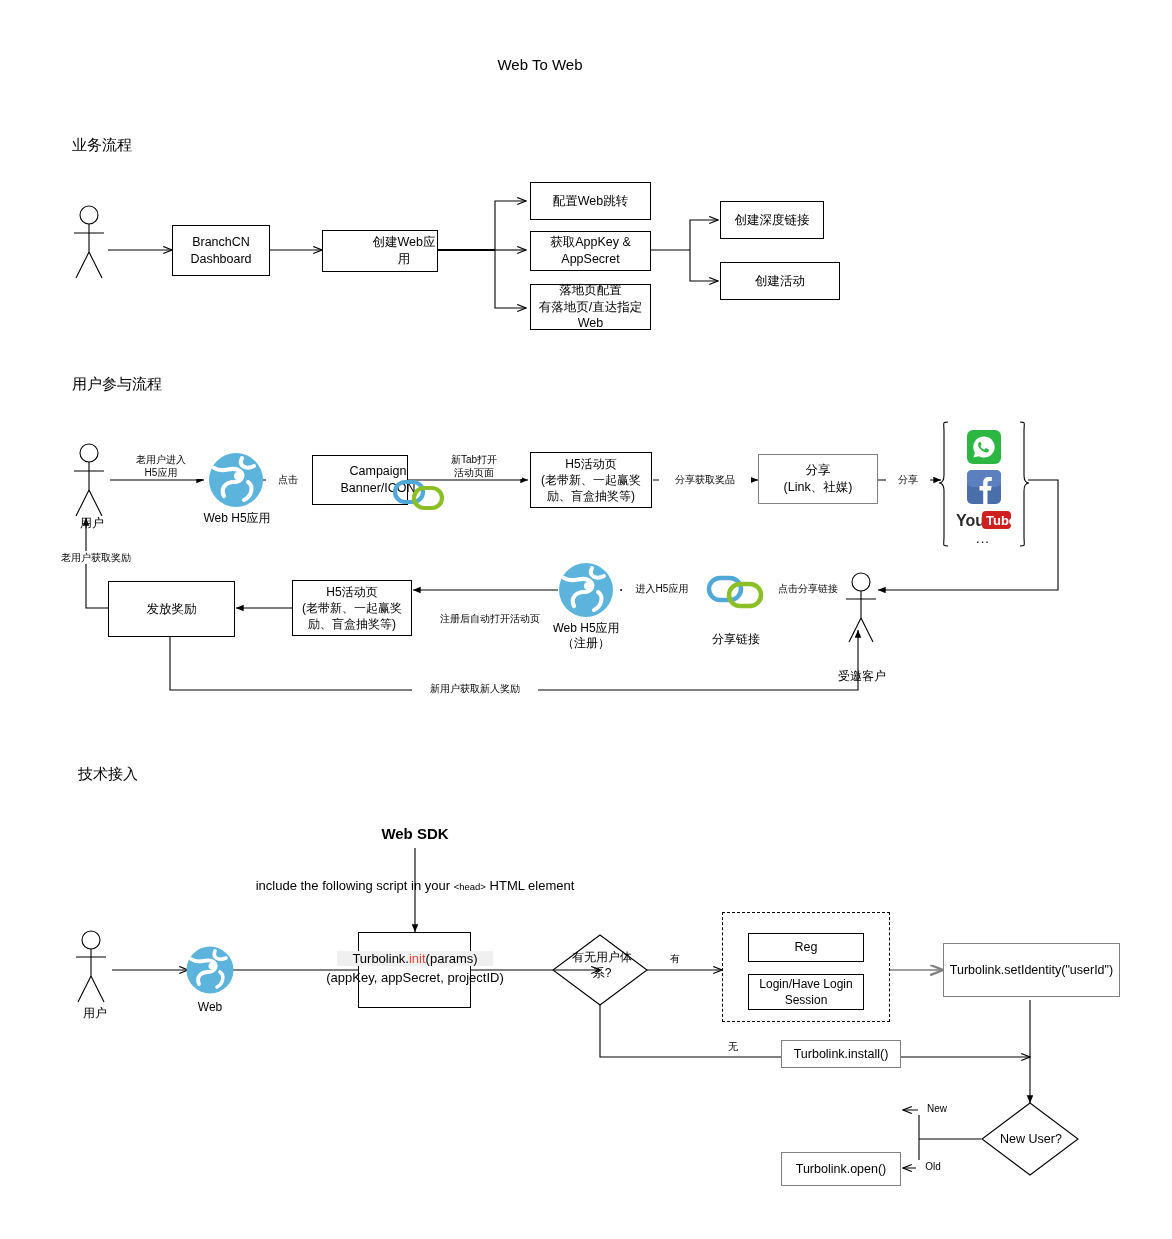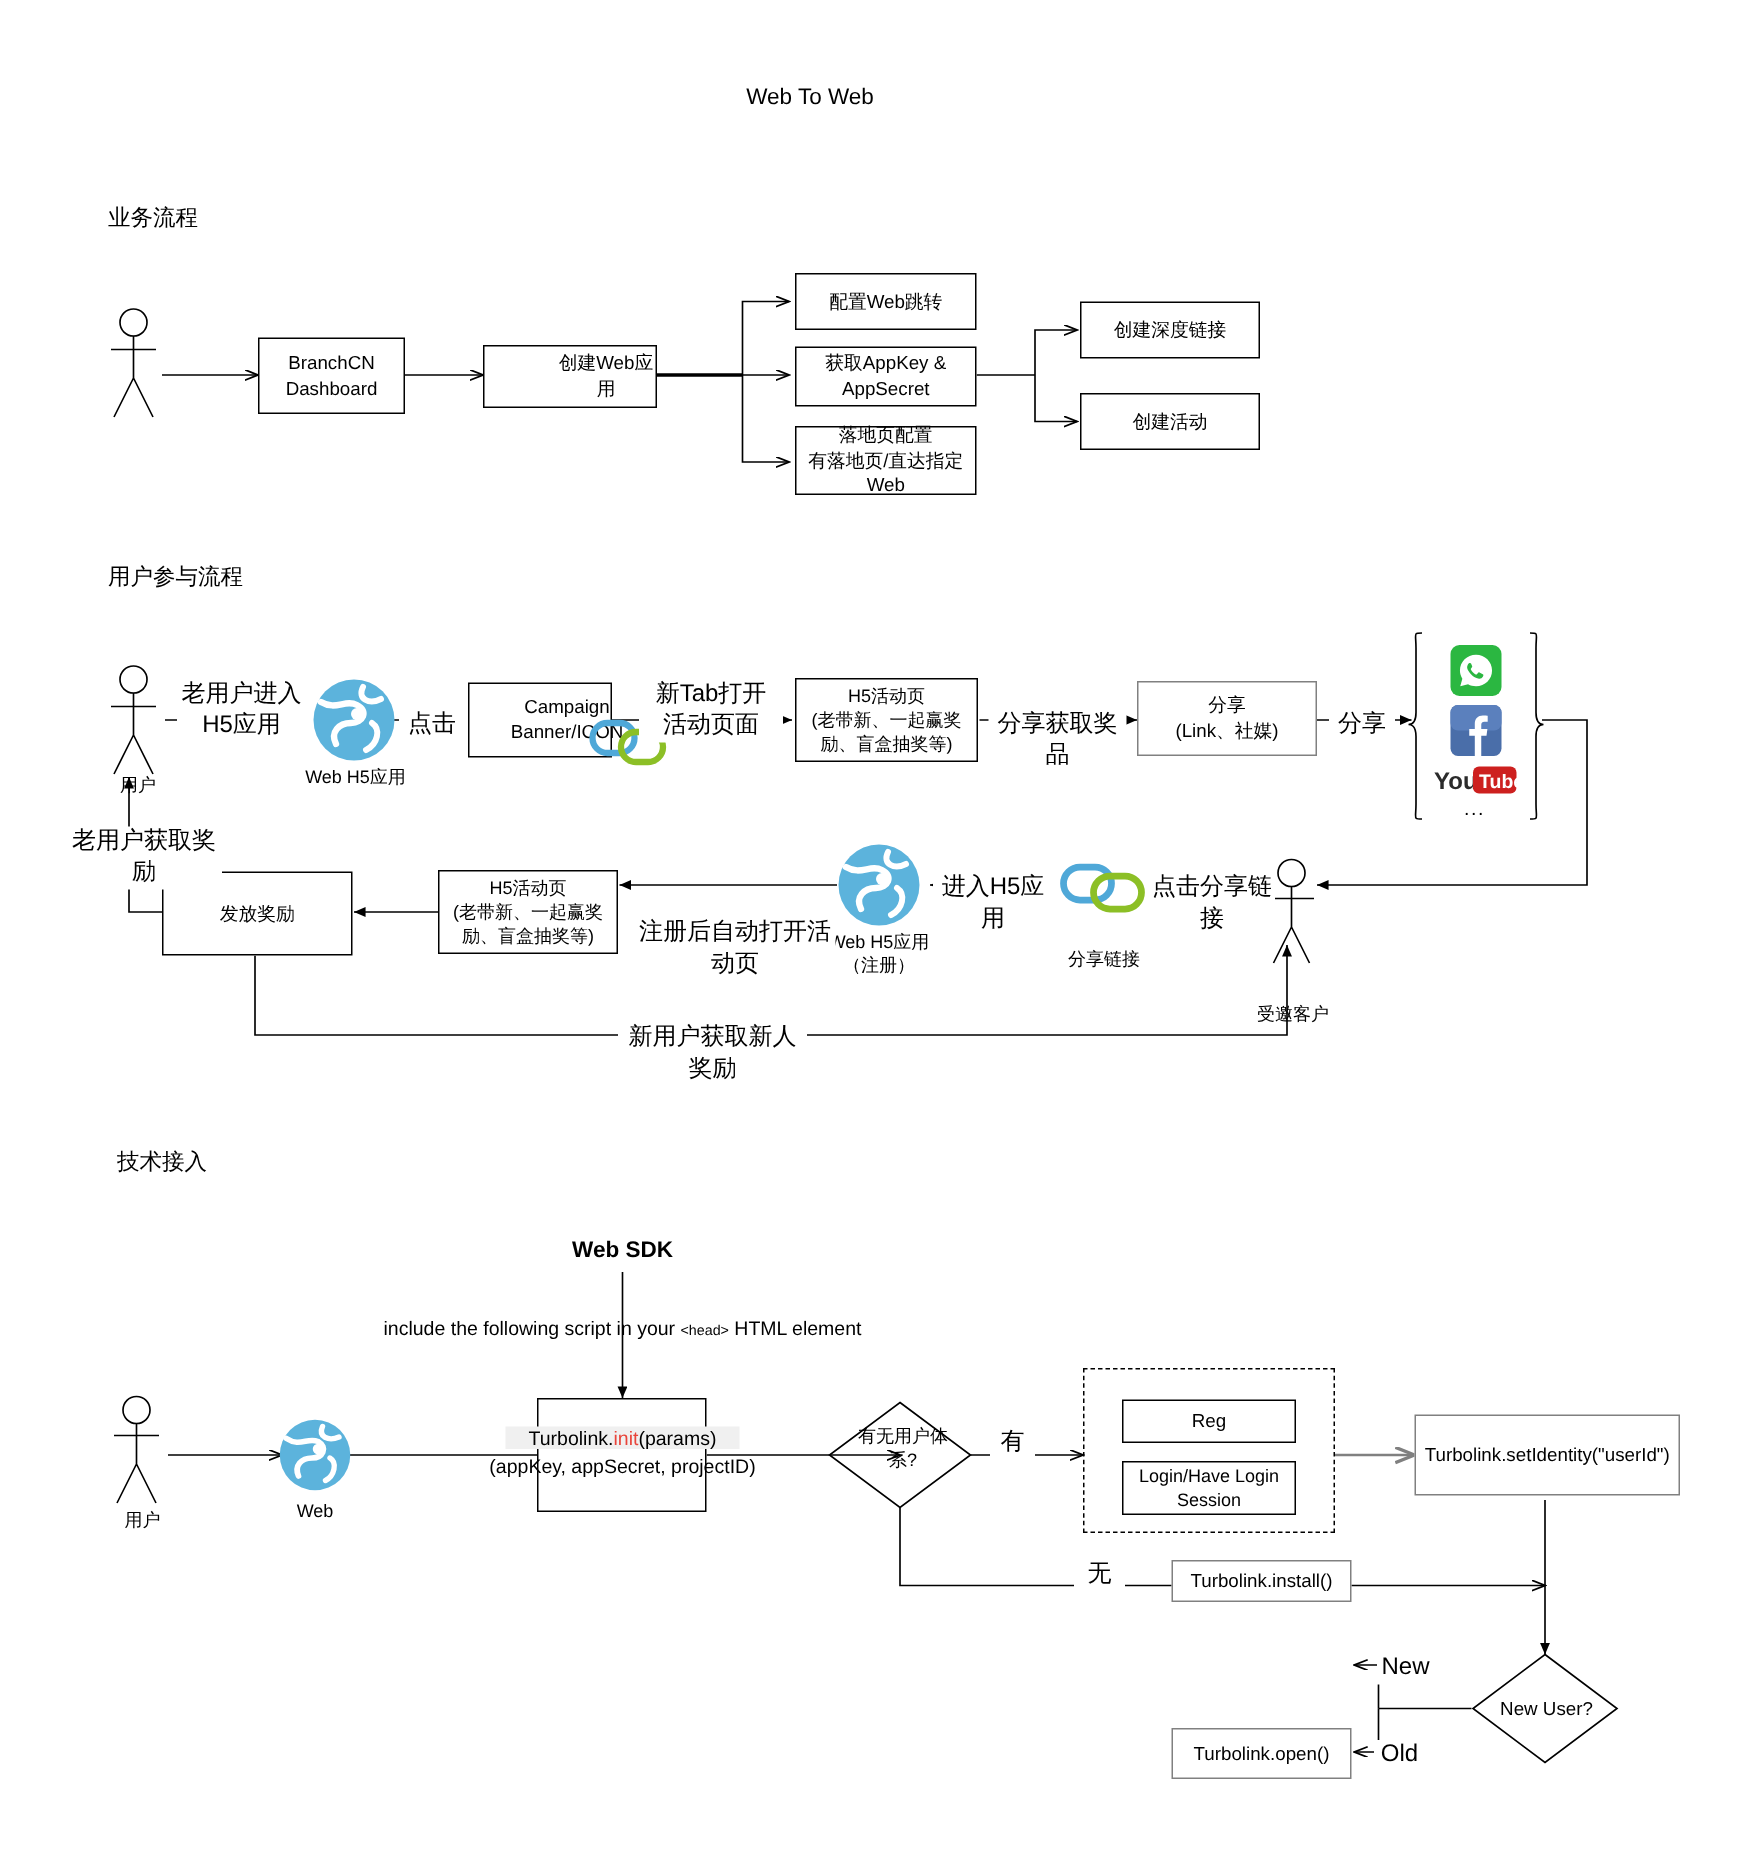--- a/index.html
+++ b/index.html
@@ -8,21 +8,21 @@
        color:#000;overflow:hidden;}
   .abs{position:absolute;}
   
   .title{font-size:15px;text-align:center;}
   .sect-head{font-size:15px;}
   .box{box-sizing:border-box;border:1px solid #000;background:#fff;
        display:flex;align-items:center;justify-content:center;
        text-align:center;font-size:12.5px;line-height:1.35;}
   .box.grey{border:1.6px solid #808080;}
   .box.dashed{border:1.5px dashed #000;background:transparent;}
-  .lbl{font-size:16px;line-height:1.3;text-align:center;background:#fff;}
+  .lbl{font-size:10px;line-height:1.3;text-align:center;background:#fff;}
   .lbl.nobg{background:transparent;}
   .code-lbl{font-size:13px;line-height:1.45;text-align:center;white-space:nowrap;}
   .code-lbl .hl{background:#f0f0f0;padding:0 15px;}
   .red{color:#e8443a;}
   .small-tag{font-size:9.5px;}
   .sdk-title{font-size:15px;font-weight:bold;text-align:center;}
   .sdk-note{font-size:13px;text-align:center;white-space:nowrap;}
   .fig-cap{font-size:12px;text-align:center;line-height:1.25;}
   svg{overflow:visible;}
   .ln{stroke:#000;stroke-width:1.1;fill:none;}
@@ -72,21 +72,21 @@
 
 <div class="abs box" style="left:172px;top:225px;width:98px;height:51px;white-space:pre-line;">BranchCN
 Dashboard</div>
 <div class="abs box" style="left:322px;top:230px;width:116px;height:42px;white-space:pre-line;padding-left:48px;">创建Web应用</div>
 <div class="abs box" style="left:530px;top:182px;width:121px;height:38px;white-space:pre-line;">配置Web跳转</div>
 <div class="abs box" style="left:530px;top:231px;width:121px;height:40px;white-space:pre-line;">获取AppKey &amp;
 AppSecret</div>
 <div class="abs box" style="left:530px;top:284px;width:121px;height:46px;white-space:pre-line;">落地页配置
 有落地页/直达指定
 Web</div>
-<div class="abs box" style="left:720px;top:201px;width:120px;height:38px;white-space:pre-line;">创建深度链接</div>
+<div class="abs box" style="left:720px;top:201px;width:104px;height:38px;white-space:pre-line;">创建深度链接</div>
 <div class="abs box" style="left:720px;top:262px;width:120px;height:38px;white-space:pre-line;">创建活动</div>
 
 <svg class="abs" style="left:0;top:0;width:1172px;height:1239px;">
 
   <path class="ln" d="M110,480 L204,480" marker-end="url(#ahf)"></path>
 
   <path class="ln" d="M262,480 L310,480" marker-end="url(#ahf)"></path>
 
   <path class="ln" d="M408,480 L528,480" marker-end="url(#ahf)"></path>
 

